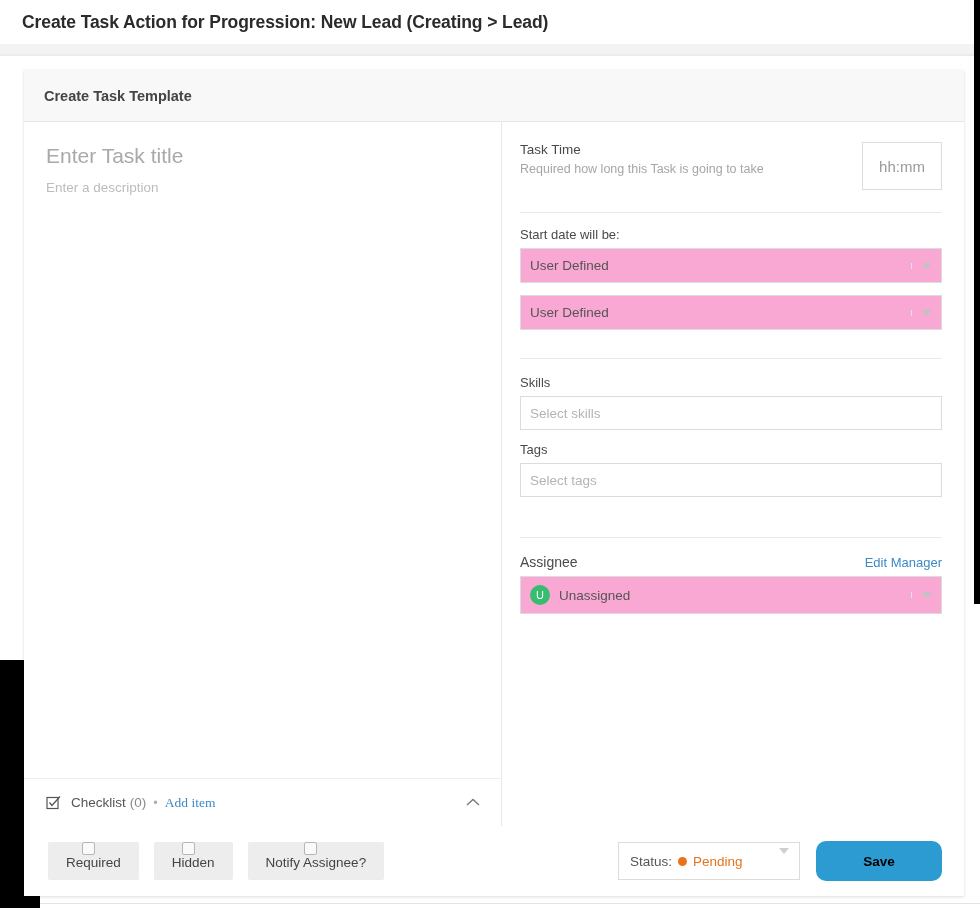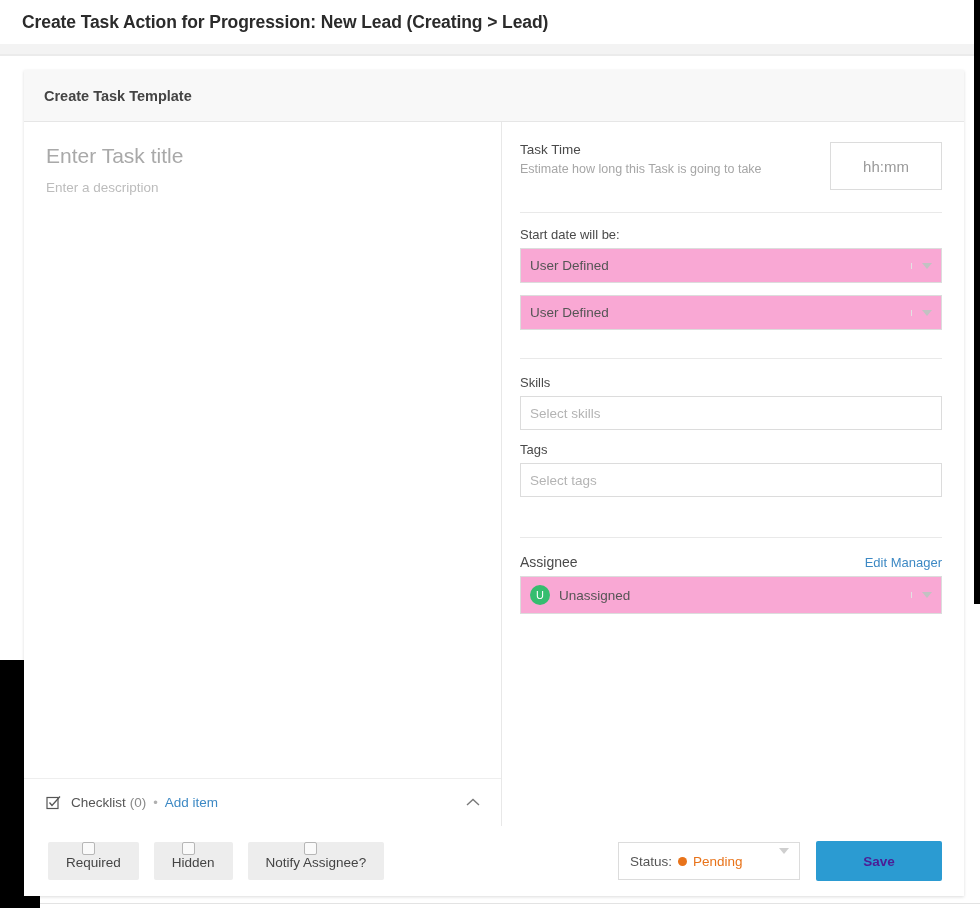--- a/index.html
+++ b/index.html
@@ -77,33 +77,33 @@
 
   .checklist-bar {
     height: 48px; border-top: 1px solid #eeeeee;
     display: flex; align-items: center; padding: 0 20px 0 22px;
     font-size: 13.5px; color: #555;
   }
   .check-icon { margin-right: 10px; display: inline-flex; color: #555; }
   .checklist-count { color: #8a8a8a; margin-left: 4px; }
   .dot-sep { color: #b0b0b0; margin: 0 7px; font-size: 13px; }
   .add-item-link {
-    color: #3d89c4; cursor: pointer; text-decoration: none; font-size: 13.5px;
+    color: #3d89c4; cursor: pointer; text-decoration: none; font-size: 13.5px; font-family: Liberation Serif, serif;
   }
   .chev-up { margin-left: auto; color: #7a7a7a; display: inline-flex; }
 
   
   .right-pane {
     flex: 1; background: #ffffff; padding: 20px 22px 0 18px;
   }
   .tasktime-row { display: flex; align-items: flex-start; justify-content: space-between; }
   .tt-label { font-size: 13.5px; color: #4a4a4a; margin-bottom: 5px; }
   .tt-sub { font-size: 12.5px; color: #a6a6a6; }
   .hhmm-input {
-    width: 112px; height: 48px; border: 1px solid #dcdcdc; background: #fff;
+    width: 80px; height: 48px; border: 1px solid #dcdcdc; background: #fff;
     text-align: center; font-size: 15px; color: #9a9a9a; outline: none;
     font-family: "Liberation Sans", sans-serif;
   }
   .hhmm-input::placeholder { color: #9a9a9a; }
   .hrule { height: 1px; background: #e9e9e9; margin: 22px 0 14px 0; }
   .hrule2 { height: 1px; background: #e9e9e9; margin: 28px 0 16px 0; }
 
   .field-label { font-size: 13px; color: #4a4a4a; margin-bottom: 6px; }
   .select-wrap {
     display: flex; height: 35px; border: 1px solid #dcdcdc; background: #f9a8d4;
@@ -163,22 +163,22 @@
   }
   .status-dot {
     width: 9px; height: 9px; border-radius: 50%; background: #e8731a;
     display: inline-block; margin: 0 6px 0 6px;
   }
   .status-value { color: #e8731a; }
   .status-arrow { margin-left: auto; margin-right: 10px; }
   .status-arrow .tri-down { border-top-color: #cfcfcf; }
   .save-btn {
     width: 126px; height: 40px; background: #2b9bd2; border: none;
-    color: #4c1d95; font-size: 13.5px; font-weight: bold; cursor: pointer;
-    font-family: "Liberation Sans", sans-serif; border-radius: 2px;
+    color: #000000; font-size: 13.5px; font-weight: bold; cursor: pointer;
+    font-family: "Liberation Sans", sans-serif; border-radius: 10px;
   }
   .bottom-line {
     position: absolute; left: 40px; top: 903px; width: 940px; height: 1px;
     background: #e3e3e3;
   }
 </style>
 </head>
 <body>
 
 <div id="root">
@@ -221,21 +221,21 @@
             </svg>
           </span>
         </div>
       </div>
 
       <div class="right-pane">
 
         <div class="tasktime-row">
           <div>
             <div class="tt-label">Task Time</div>
-            <div class="tt-sub">Estimate how long this Task is going to take</div>
+            <div class="tt-sub">Required how long this Task is going to take</div>
           </div>
           <input class="hhmm-input" type="text" placeholder="hh:mm" style="">
         </div>
 
         <div class="hrule"></div>
 
         <div class="field-label">Start date will be:</div>
         <div class="select-wrap">
           <div class="select-value">User Defined</div>
           <div class="select-arrow">

